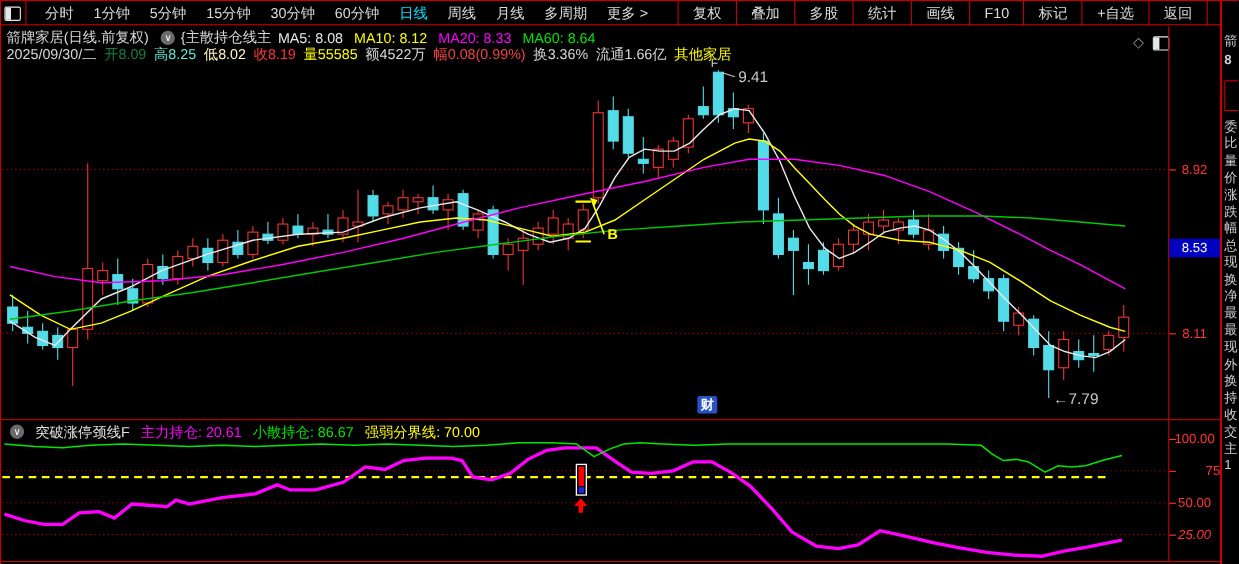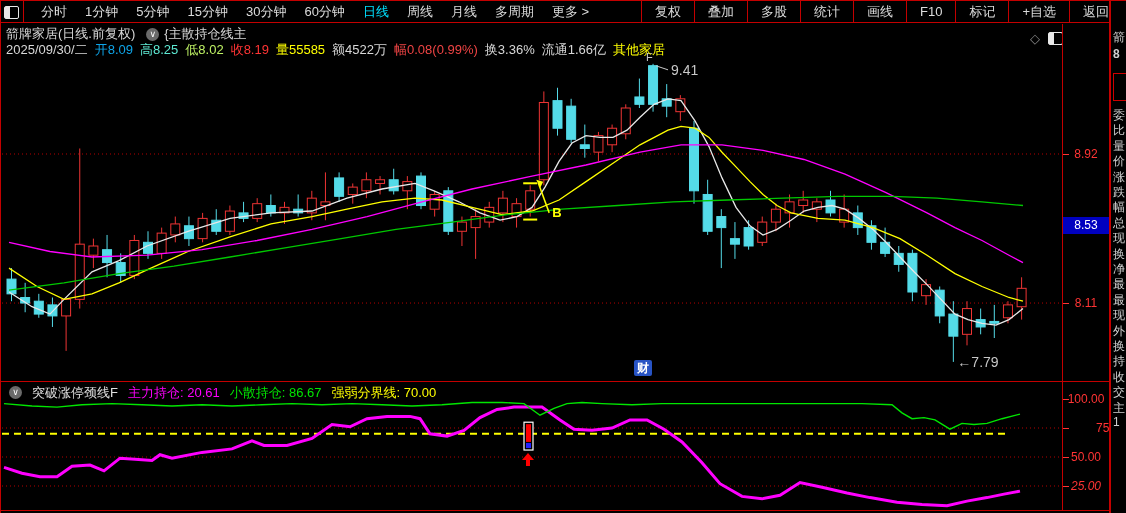--- a/index.html
+++ b/index.html
@@ -12,21 +12,21 @@
   
   #menubar{position:absolute;left:0;top:0;width:1126px;height:22px;display:flex;align-items:flex-start;
            border-bottom:1px solid #c40000;box-sizing:border-box;color:#dcdcdc;font-size:13px;}
   #sidebar-toggle{width:24px;height:22px;display:flex;align-items:center;justify-content:center;
            border-right:1px solid #c40000;box-sizing:border-box;cursor:pointer;}
   .halfsq{width:13px;height:11px;border:1.5px solid #e8e8e8;border-radius:2px;position:relative;}
   .halfsq:after{content:"";position:absolute;left:0;top:0;width:5px;height:11px;background:#e8e8e8;}
   #menu-left{display:flex;height:22px;align-items:center;padding-left:8px;}
   #menu-left .mi{padding:0 9px;cursor:pointer;white-space:nowrap;}
   #menu-left .mi.active{color:#00e0ff;}
-  #menu-right{display:flex;height:22px;align-items:center;margin-left:auto;margin-right:3px;}
+  #menu-right{display:flex;height:22px;align-items:center;margin-left:auto;margin-right:28px;}
   #menu-right .mb{padding:0 13px;height:22px;line-height:22px;border-left:1px solid #c40000;cursor:pointer;white-space:nowrap;}
   #menu-right .mb:last-child{border-right:1px solid #c40000;}
   
   #title-row{position:absolute;left:6px;top:25px;height:16px;display:flex;align-items:center;
              font-size:13px;color:#d8d8d8;white-space:nowrap;}
   #title-row .sp{margin-right:6px;}
   .circ-icon{display:inline-block;width:13px;height:13px;border-radius:50%;background:#6a6a6a;color:#fff;
              font-size:9px;line-height:13px;text-align:center;margin:0 5px;cursor:pointer;}
   #ma-labels span{margin-right:10px;}
   #corner-icons{position:absolute;left:1030px;top:30px;display:flex;gap:8px;align-items:center;}
@@ -257,31 +257,32 @@
       <text x="955.35" y="342.91999999999996" fill="#c8c8c8" font-size="14">←7.79</text>
       <line x1="536.2" y1="158.7600000000001" x2="547.2" y2="188.88000000000005" stroke="#ffff00" stroke-width="1.5"></line>
       <path d="M 534.2 155.7600000000001 l 7 2 l -3 6 z" fill="#ffff00"></path>
       <text x="550.2" y="192.88000000000005" fill="#ffff00" font-size="13" font-weight="bold">B</text>
     </svg>
 
   <div id="title-row">
     <span class="sp">箭牌家居(日线.前复权)</span>
     <span class="circ-icon">∨</span>
     <span class="sp">{主散持仓线主</span>
+    <span id="ma-labels"><span style="color:#e8e8e8">MA5: 8.08</span><span style="color:#ffff00">MA10: 8.12</span><span style="color:#ff00ff">MA20: 8.33</span><span style="color:#00e600">MA60: 8.64</span></span>
   </div>
   <div id="corner-icons">
     <span class="diamond">◇</span>
     <span class="halfsq"></span>
   </div>
 
   <div id="info-row">
       <span style="color:#d8d8d8">2025/09/30/二</span>
-      <span style="color:#0ea5e9">开8.09</span>
+      <span style="color:#15803d">开8.09</span>
       <span style="color:#5eead4">高8.25</span>
-      <span style="color:#bef264">低8.02</span>
+      <span style="color:#fef9c3">低8.02</span>
       <span style="color:#ff3434">收8.19</span>
       <span style="color:#ffff00">量55585</span>
       <span style="color:#d8d8d8">额4522万</span>
       <span style="color:#ef4444">幅0.08(0.99%)</span>
       <span style="color:#d8d8d8">换3.36%</span>
       <span style="color:#d8d8d8">流通1.66亿</span>
       <span style="color:#ffff00">其他家居</span>
     </div>
 
   <div id="fin-badge">财</div>

